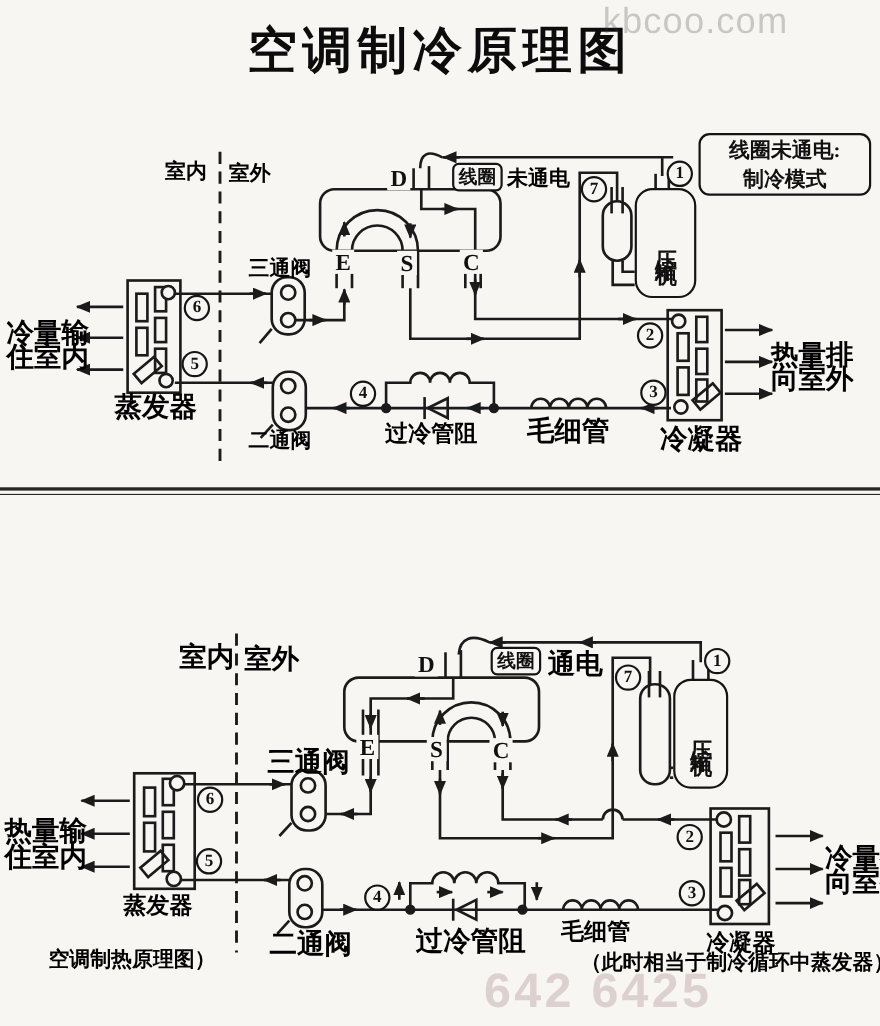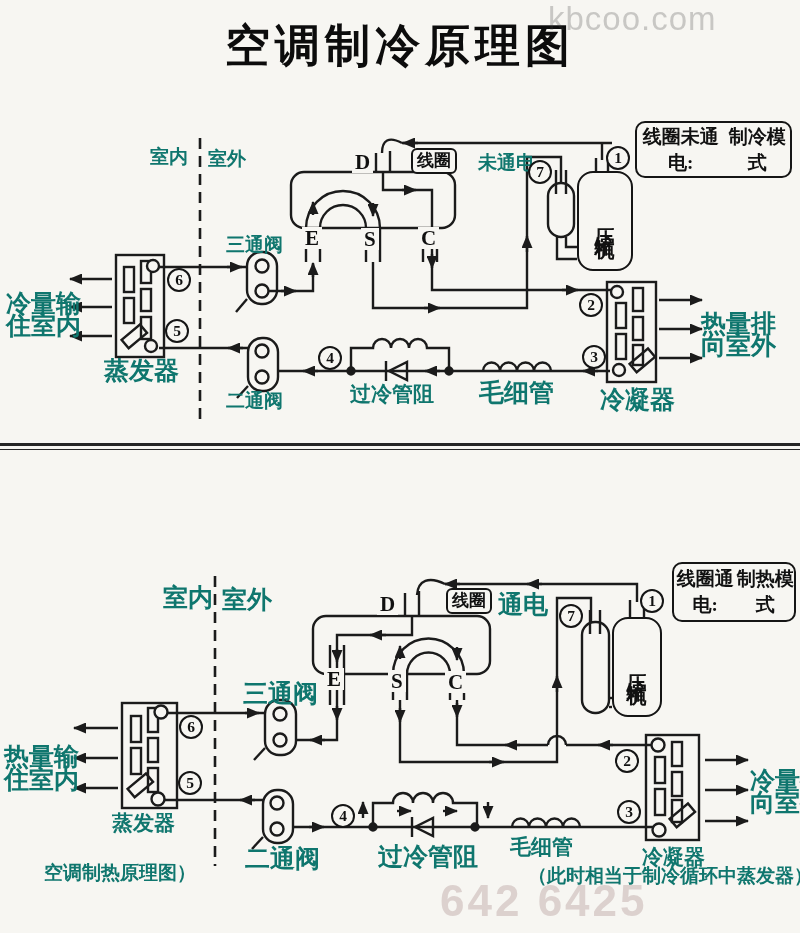--- a/index.html
+++ b/index.html
@@ -1,29 +1,29 @@
 <!DOCTYPE html>
 <html><head>
 <meta charset="utf-8">
 <style>
   :root { --paper:#f7f6f2; --ink:#1b1b1b; }
   html,body{margin:0;padding:0;background:#e8e8e8;}
   #page{position:relative;width:800px;height:933px;background:var(--paper);overflow:hidden;
         font-family:"Liberation Serif","DejaVu Serif",serif;color:#111;}
   svg{position:absolute;left:0;top:0;}
   .pipes{stroke:var(--ink);stroke-width:2.4;fill:none;}
-  .lbl{position:absolute;font-weight:bold;white-space:nowrap;line-height:1.12;color:#0f766e;}
+  .lbl{position:absolute;font-weight:bold;white-space:nowrap;line-height:1.12;color:#000000;}
   .fs19{font-size:19px}.fs20{font-size:25px}.fs21{font-size:21px}
   .port{position:absolute;font-family:"Liberation Serif",serif;font-size:21px;font-weight:600;
         background:var(--paper);padding:0 3px;line-height:1.05;color:#101010;}
   .circ{position:absolute;width:24px;height:24px;border:2.2px solid #151515;border-radius:50%;
         background:var(--paper);font-size:15.5px;font-weight:600;display:flex;align-items:center;
         justify-content:center;box-sizing:border-box;}
   .box{position:absolute;border:2.6px solid #151515;border-radius:10px;background:var(--paper);
-       display:flex;flex-direction:row;align-items:center;justify-content:center;
+       display:flex;flex-direction:column;align-items:center;justify-content:center;
        font-weight:bold;box-sizing:border-box;text-align:center;}
   .coilbox{position:absolute;border:2.2px solid #151515;border-radius:6px;background:var(--paper);
        font-size:17px;font-weight:bold;padding:1px 4px;line-height:1.2;}
   .comp{position:absolute;border:2.6px solid #151515;border-radius:16px;background:var(--paper);
        display:flex;align-items:center;justify-content:center;box-sizing:border-box;}
   .vtext{writing-mode:vertical-rl;text-orientation:upright;font-size:20px;font-weight:bold;
        letter-spacing:6px;line-height:1;}
   .title{position:absolute;left:0;width:800px;text-align:center;font-weight:900;font-size:45px;
        letter-spacing:5px;color:#0c0c0c;}
   .wm-top{position:absolute;left:548px;top:0px;font-family:"Liberation Sans",sans-serif;
@@ -300,21 +300,21 @@
 
   <div class="lbl fs19" style="left:150px;top:146px">室内</div>
   <div class="lbl fs19" style="left:208px;top:148px">室外</div>
 
   <div class="port" style="left:352px;top:151px">D</div>
   <div class="port" style="left:302px;top:227px">E</div>
   <div class="port" style="left:361px;top:228px">S</div>
   <div class="port" style="left:418px;top:227px">C</div>
 
   <div class="coilbox" style="left:411px;top:148px">线圈</div>
-  <div class="lbl fs19" style="left:478px;top:152px">未通电</div>
+  <div class="lbl fs19" style="left:461px;top:152px">未通电</div>
 
   <div class="box" style="left:635px;top:121px;width:157px;height:57px;font-size:19px">
     <div>线圈未通电:</div>
     <div>制冷模式</div>
   </div>
 
   <div class="circ" style="left:606px;top:146px">1</div>
   <div class="circ" style="left:528px;top:160px">7</div>
   <div class="circ" style="left:579px;top:293px">2</div>
   <div class="circ" style="left:582px;top:345px">3</div>
@@ -345,24 +345,20 @@
   <div class="lbl fs20" style="left:222px;top:586px">室外</div>
 
   <div class="port" style="left:377px;top:593px">D</div>
   <div class="port" style="left:324px;top:668px">E</div>
   <div class="port" style="left:388px;top:670px">S</div>
   <div class="port" style="left:445px;top:671px">C</div>
 
   <div class="coilbox" style="left:446px;top:588px">线圈</div>
   <div class="lbl fs20" style="left:498px;top:591px">通电</div>
 
-  <div class="box" style="left:672px;top:562px;width:124px;height:60px;font-size:19px">
-    <div>线圈通电:</div>
-    <div>制热模式</div>
-  </div>
 
   <div class="circ" style="left:640px;top:589px">1</div>
   <div class="circ" style="left:559px;top:604px">7</div>
   <div class="circ" style="left:615px;top:749px">2</div>
   <div class="circ" style="left:617px;top:800px">3</div>
   <div class="circ" style="left:331px;top:804px">4</div>
   <div class="circ" style="left:178px;top:771px">5</div>
   <div class="circ" style="left:179px;top:715px">6</div>
 
   <div class="comp" style="left:612px;top:617px;width:50px;height:100px">

